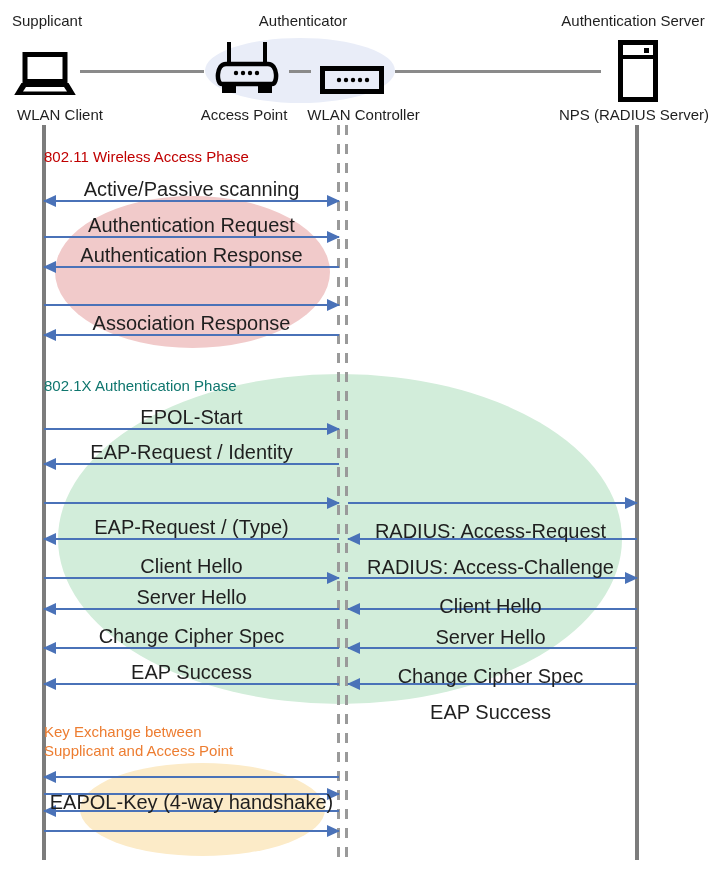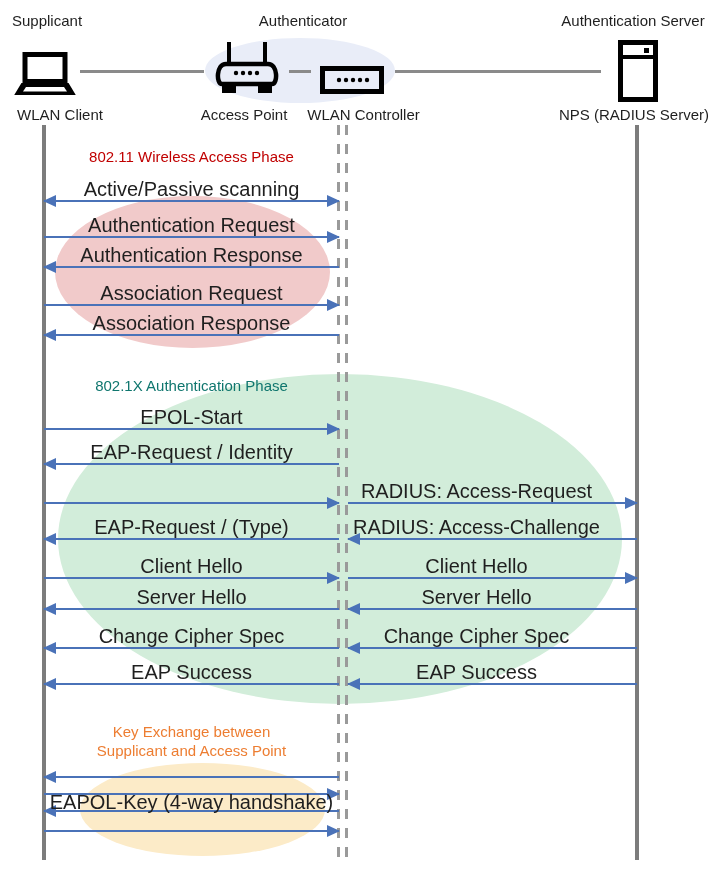--- a/index.html
+++ b/index.html
@@ -18,28 +18,28 @@
   
   .lifeline{position:absolute;top:125px;height:735px;background:#7c7c7c;}
   .dashline{position:absolute;top:125px;height:735px;width:3px;
     background:repeating-linear-gradient(180deg,#9a9a9a 0 10px,transparent 10px 19px);}
   
   .phase-ellipse{position:absolute;border-radius:50%;}
   .ell-red{left:55px;top:196px;width:275px;height:152px;background:#f1caca;}
   .ell-green{left:58px;top:374px;width:564px;height:330px;background:#d2edda;}
   .ell-orange{left:80px;top:763px;width:245px;height:93px;background:#fcebc8;}
   
-  .phase-title{position:absolute;left:44px;width:295px;text-align:center;font-size:15px;line-height:19px;white-space:nowrap;}
+  .phase-title{position:absolute;left:44px;width:295px;font-size:15px;line-height:19px;white-space:nowrap;}
   .t-red{color:#c00000;top:147px;}
   .t-green{color:#0f766e;top:376px;}
   .t-orange{color:#ed7d31;top:722px;white-space:normal;}
   
   .msg-label{position:absolute;font-size:20px;line-height:18px;text-align:center;white-space:nowrap;color:#1f1f1f;z-index:5;}
   .col-l{left:44px;width:295px;}
-  .col-r{left:332px;width:289px;}
+  .col-r{left:346px;width:289px;margin-top:40px;}
   
   .arrow{position:absolute;height:2px;background:#4a72b8;z-index:4;}
   .span-l{left:44px;width:295px;}
   .span-r{left:348px;width:289px;}
   .head-right::after{content:"";position:absolute;right:-1px;top:-5px;width:0;height:0;
     border-top:6px solid transparent;border-bottom:6px solid transparent;border-left:13px solid #4a72b8;}
   .head-left::before{content:"";position:absolute;left:-1px;top:-5px;width:0;height:0;
     border-top:6px solid transparent;border-bottom:6px solid transparent;border-right:13px solid #4a72b8;}
 </style>
 </head>
@@ -113,21 +113,20 @@
 
   <div class="msg-label col-l" style="top:180px;">Active/Passive scanning</div>
   <div class="arrow span-l head-left head-right" style="top:200px;"></div>
 
   <div class="msg-label col-l" style="top:216px;">Authentication Request</div>
   <div class="arrow span-l head-right" style="top:236px;"></div>
 
   <div class="msg-label col-l" style="top:246px;">Authentication Response</div>
   <div class="arrow span-l head-left" style="top:266px;"></div>
 
-  <div class="msg-label col-l" style="top:284px;">Association Request</div>
   <div class="arrow span-l head-right" style="top:304px;"></div>
 
   <div class="msg-label col-l" style="top:314px;">Association Response</div>
   <div class="arrow span-l head-left" style="top:334px;"></div>
 
   <div class="msg-label col-l" style="top:408px;">EPOL-Start</div>
   <div class="arrow span-l head-right" style="top:428px;"></div>
 
   <div class="msg-label col-l" style="top:443px;">EAP-Request / Identity</div>
   <div class="arrow span-l head-left" style="top:463px;"></div>

